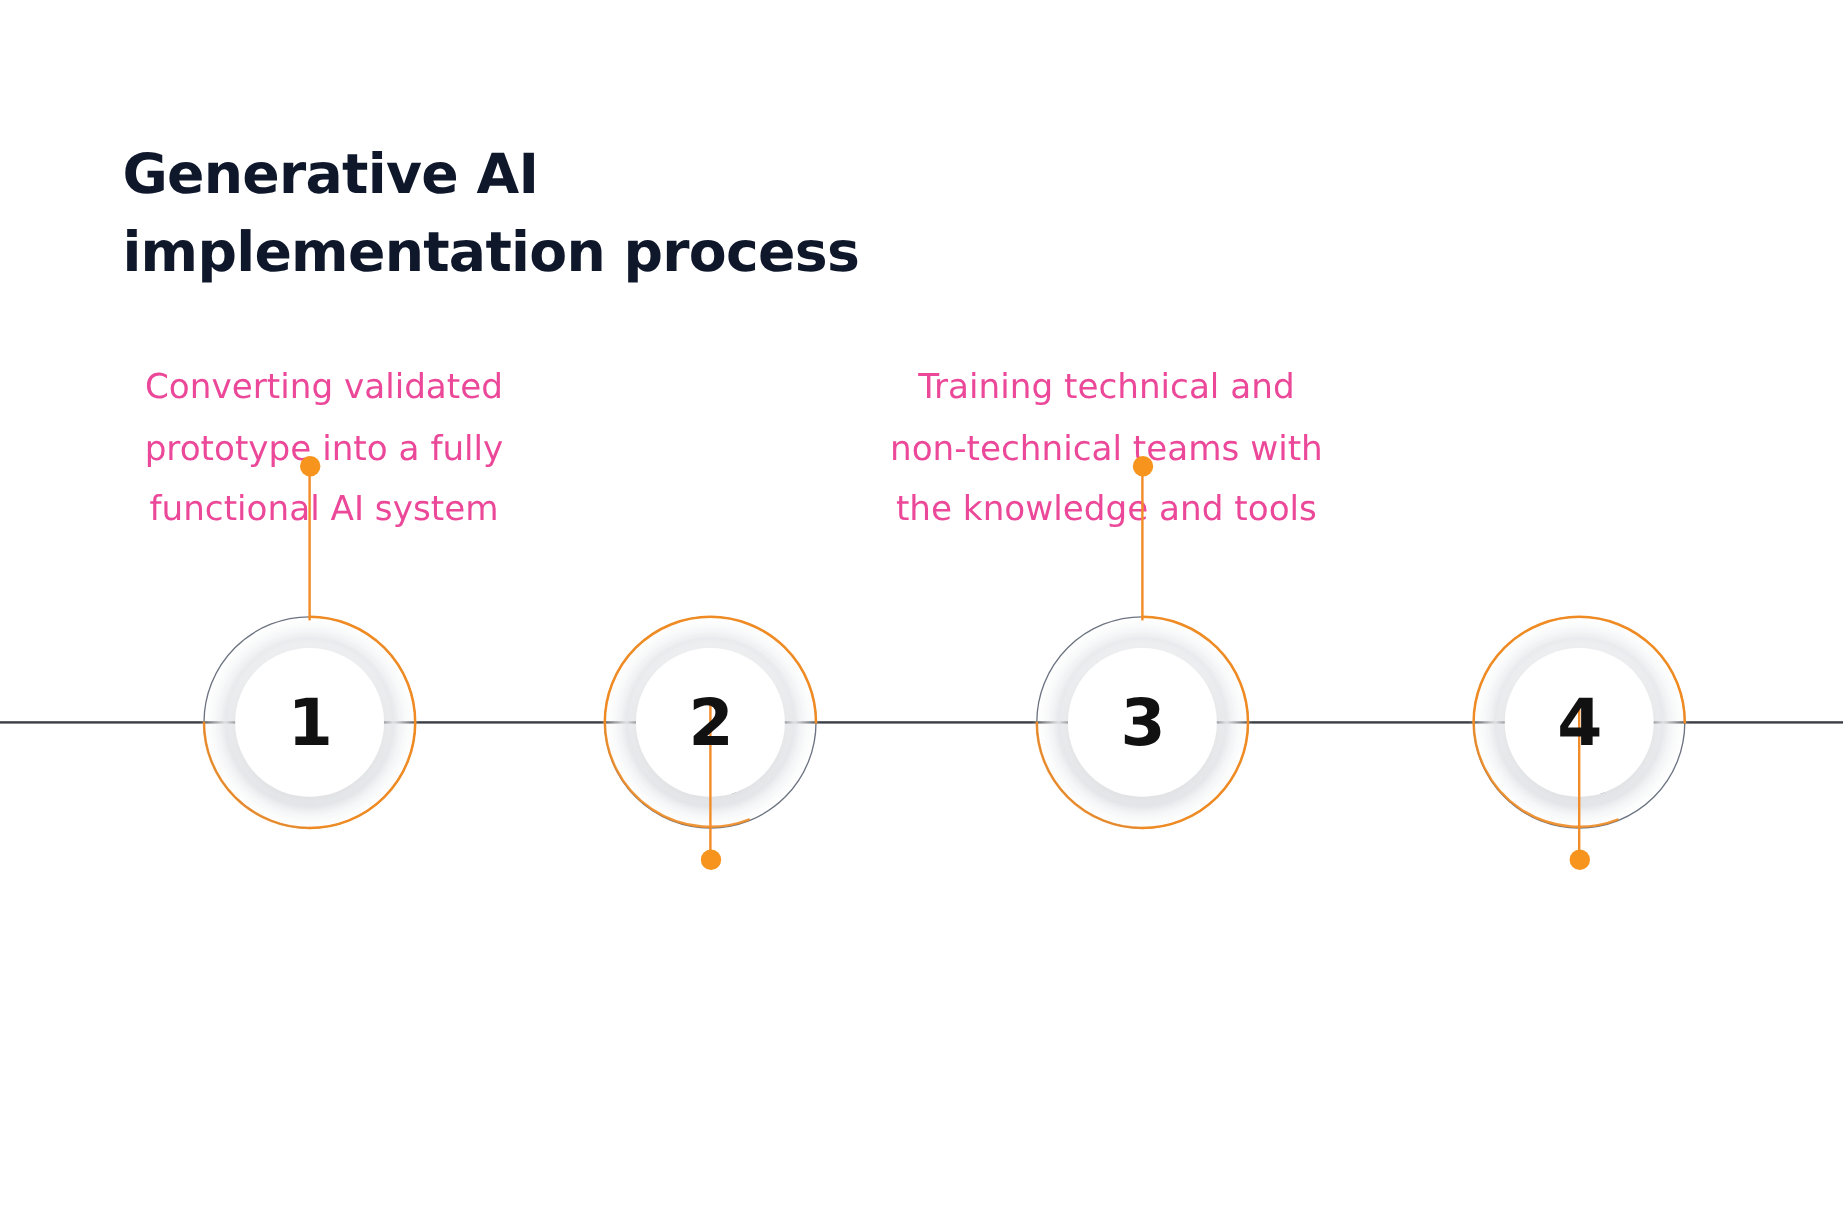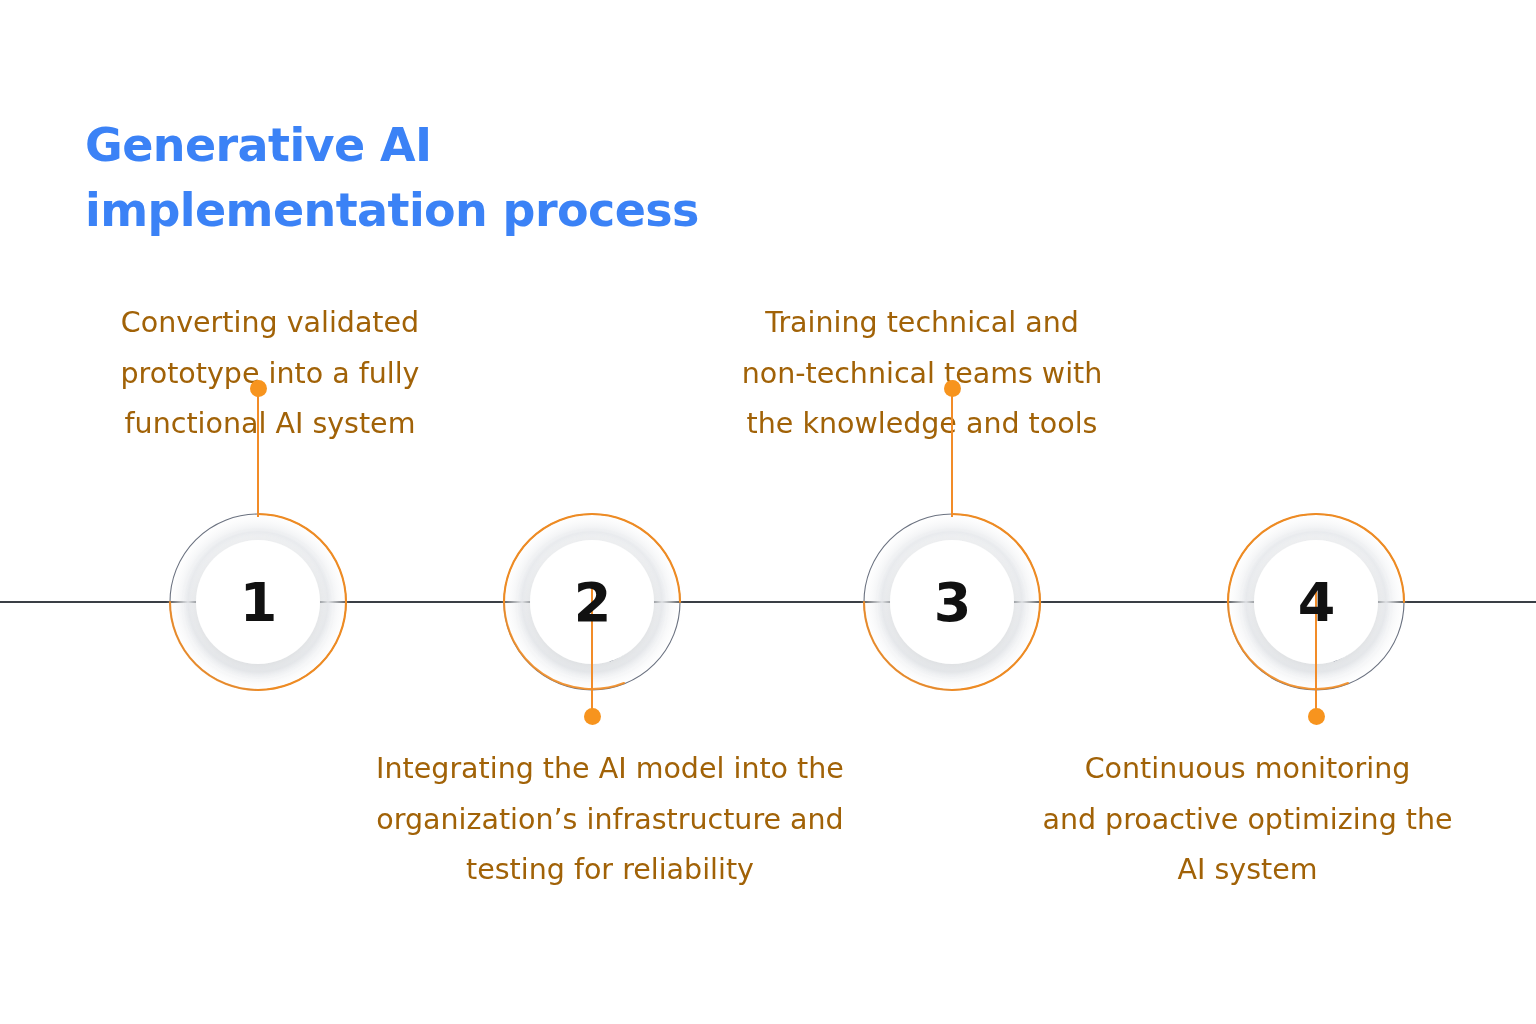--- a/index.html
+++ b/index.html
@@ -14,40 +14,40 @@
     position: relative;
     width: 1536px;
     height: 1024px;
     background: #ffffff;
     overflow: hidden;
   }
 
   
   #title {
     position: absolute;
-    left: 85px;
+    left: 102px;
     top: 113px;
     width: 760px;
     font-family: "DejaVu Sans", sans-serif;
     font-size: 46px;
     font-weight: 700;
     line-height: 1.42;
     letter-spacing: -0.6px;
-    color: #3b82f6;
+    color: #0f172a;
     white-space: pre-line;
   }
 
   
   .caption {
     position: absolute;
     font-family: "DejaVu Sans", sans-serif;
     font-size: 28.5px;
     font-weight: 400;
     line-height: 1.78;
-    color: #a16207;
+    color: #ec4899;
     text-align: center;
     white-space: pre-line;
   }
   #cap-1 { left: 60px;   top: 298px; width: 420px; }
   #cap-3 { left: 691px;  top: 298px; width: 462px; }
   #cap-2 { left: 310px;  top: 744px; width: 600px; }
   #cap-4 { left: 1000px; top: 744px; width: 495px; }
 
   
   #axis {
@@ -117,26 +117,20 @@
 
   <div id="title">Generative AI
 implementation process</div>
 
   <div class="caption" id="cap-1">Converting validated
 prototype into a fully
 functional AI system</div>
   <div class="caption" id="cap-3">Training technical and
 non-technical teams with
 the knowledge and tools</div>
-  <div class="caption" id="cap-2">Integrating the AI model into the
-organization’s infrastructure and
-testing for reliability</div>
-  <div class="caption" id="cap-4">Continuous monitoring
-and proactive optimizing the
-AI system</div>
 
   <div id="axis"></div>
 
   <div class="node" style="left:258px;">
     <div class="stem up"></div>
     <div class="dot up"></div>
     <svg width="200" height="200" viewBox="0 0 200 200">
       <defs>
         <radialGradient id="halo1" cx="50%" cy="50%" r="50%">
           <stop offset="55%" stop-color="#ffffff" stop-opacity="0"></stop>

